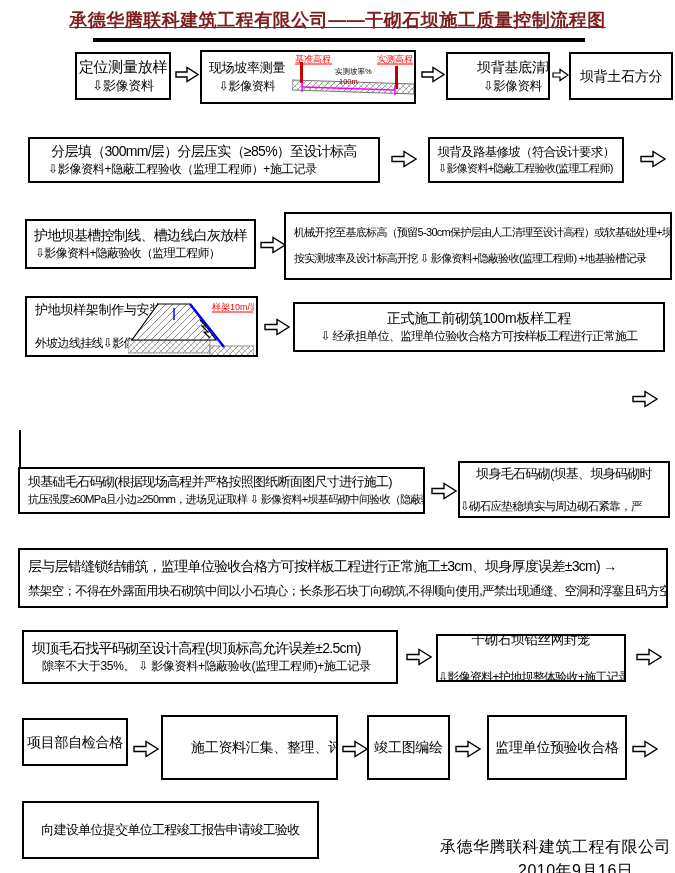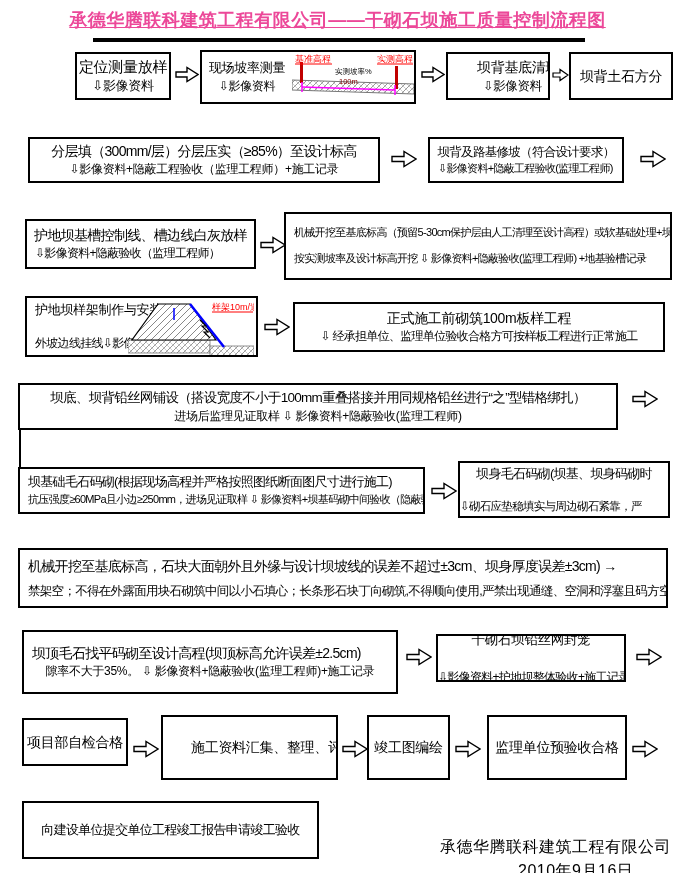--- a/index.html
+++ b/index.html
@@ -3,28 +3,28 @@
 <meta charset="utf-8">
 <style>
   html,body{margin:0;padding:0;background:#fff;}
   .page{position:relative;width:675px;height:873px;background:#fff;overflow:hidden;
         font-family:"Liberation Sans",sans-serif;color:#000;}
   .box{position:absolute;border:2px solid #000;background:#fff;display:flex;
        flex-direction:column;justify-content:center;box-sizing:border-box;overflow:hidden;}
   .ln{white-space:nowrap;line-height:1.45;letter-spacing:-0.3px;}
   .c{text-align:center;}
   .title{position:absolute;left:0;top:8px;width:675px;text-align:center;
-         font-size:18px;font-weight:bold;color:#ec4899;text-decoration:underline;
+         font-size:18px;font-weight:bold;color:#7f1d1d;text-decoration:underline;
          letter-spacing:0.5px;white-space:nowrap;}
   .titlebar{position:absolute;left:93px;top:38px;width:492px;height:4px;background:#000;}
   .harrow{position:absolute;}
   .vline{position:absolute;background:#000;}
   .f15{font-size:15px;} .f14{font-size:14px;} .f135{font-size:13.5px;} .f13{font-size:13px;}
   .f125{font-size:12.5px;} .f12{font-size:12px;} .f115{font-size:11.5px;} .f11{font-size:11px;} .f10{font-size:12px;margin-top:20px;}
-  .ind{text-align:center;} .ind2{padding-left:8px;}
+  .ind{padding-left:18px;} .ind2{padding-left:8px;}
   .tight{letter-spacing:-0.7px;}
   .rowflex{flex-direction:row;align-items:center;justify-content:flex-start;}
   .col{display:flex;flex-direction:column;justify-content:center;}
   .footer-co{position:absolute;left:440px;top:837px;font-size:16px;letter-spacing:0.5px;}
   .footer-dt{position:absolute;left:518px;top:861px;font-size:16px;letter-spacing:0.5px;}
 </style>
 </head>
 <body>
 
 <div class="page">
@@ -142,24 +142,20 @@
 
   <svg class="harrow" style="left:264px;top:318px;" width="26" height="18" viewBox="0 0 26 18">
     <path d="M1,6.5 H13 V1.5 L25,9 L13,16.5 V11.5 H1 Z" fill="#fff" stroke="#000" stroke-width="1.4"></path>
   </svg>
 
   <div class="box" style="left:293px;top:302px;width:372px;height:50px;">
     <div class="ln f14 c">正式施工前砌筑100m板样工程</div>
     <div class="ln f12 c tight">⇩ 经承担单位、监理单位验收合格方可按样板工程进行正常施工</div>
   </div>
 
-  <div class="box" style="left:18px;top:383px;width:600px;height:47px;">
-    <div class="ln f135 c tight">坝底、坝背铅丝网铺设（搭设宽度不小于100mm重叠搭接并用同规格铅丝进行“之”型错格绑扎）</div>
-    <div class="ln f12 c">进场后监理见证取样 ⇩ 影像资料+隐蔽验收(监理工程师)</div>
-  </div>
 
   <svg class="harrow" style="left:632px;top:390px;" width="26" height="18" viewBox="0 0 26 18">
     <path d="M1,6.5 H13 V1.5 L25,9 L13,16.5 V11.5 H1 Z" fill="#fff" stroke="#000" stroke-width="1.4"></path>
   </svg>
 
   <div class="vline" style="left:19px;top:430px;width:2px;height:37px;"></div>
 
   <div class="box" style="left:18px;top:467px;width:407px;height:47px;">
     <div class="ln f13 ind2 tight">坝基础毛石码砌(根据现场高程并严格按照图纸断面图尺寸进行施工)</div>
     <div class="ln f11 ind2 tight">抗压强度≥60MPa且小边≥250mm，进场见证取样 ⇩ 影像资料+坝基码砌中间验收（隐蔽验收）</div>
@@ -168,25 +164,25 @@
   <svg class="harrow" style="left:431px;top:482px;" width="26" height="18" viewBox="0 0 26 18">
     <path d="M1,6.5 H13 V1.5 L25,9 L13,16.5 V11.5 H1 Z" fill="#fff" stroke="#000" stroke-width="1.4"></path>
   </svg>
 
   <div class="box" style="left:458px;top:461px;width:212px;height:57px;gap:14px;">
     <div class="ln f13 c tight">坝身毛石码砌(坝基、坝身码砌时</div>
     <div class="ln f115 tight">⇩砌石应垫稳填实与周边砌石紧靠，严</div>
   </div>
 
   <div class="box" style="left:18px;top:548px;width:650px;height:60px;justify-content:space-evenly;">
-    <div class="ln f14 ind2 tight">机械开挖至基底标高，石块大面朝外且外缘与设计坝坡线的误差不超过±3cm、坝身厚度误差±3cm) →</div>
+    <div class="ln f14 ind2 tight">层与层错缝锁结铺筑，监理单位验收合格方可按样板工程进行正常施工±3cm、坝身厚度误差±3cm) →</div>
     <div class="ln f125 ind2 tight">禁架空；不得在外露面用块石砌筑中间以小石填心；长条形石块丁向砌筑,不得顺向使用,严禁出现通缝、空洞和浮塞且码方空</div>
   </div>
 
-  <div class="box" style="left:22px;top:630px;width:376px;height:64px;">
+  <div class="box" style="left:22px;top:630px;width:376px;height:54px;">
     <div class="ln f14 ind2 tight">坝顶毛石找平码砌至设计高程(坝顶标高允许误差±2.5cm)</div>
     <div class="ln f12 ind">隙率不大于35%。 ⇩ 影像资料+隐蔽验收(监理工程师)+施工记录</div>
   </div>
 
   <svg class="harrow" style="left:406px;top:648px;" width="26" height="18" viewBox="0 0 26 18">
     <path d="M1,6.5 H13 V1.5 L25,9 L13,16.5 V11.5 H1 Z" fill="#fff" stroke="#000" stroke-width="1.4"></path>
   </svg>
 
   <div class="box" style="left:436px;top:634px;width:190px;height:48px;">
     <div class="ln f135 c">干砌石坝铅丝网封笼</div>

